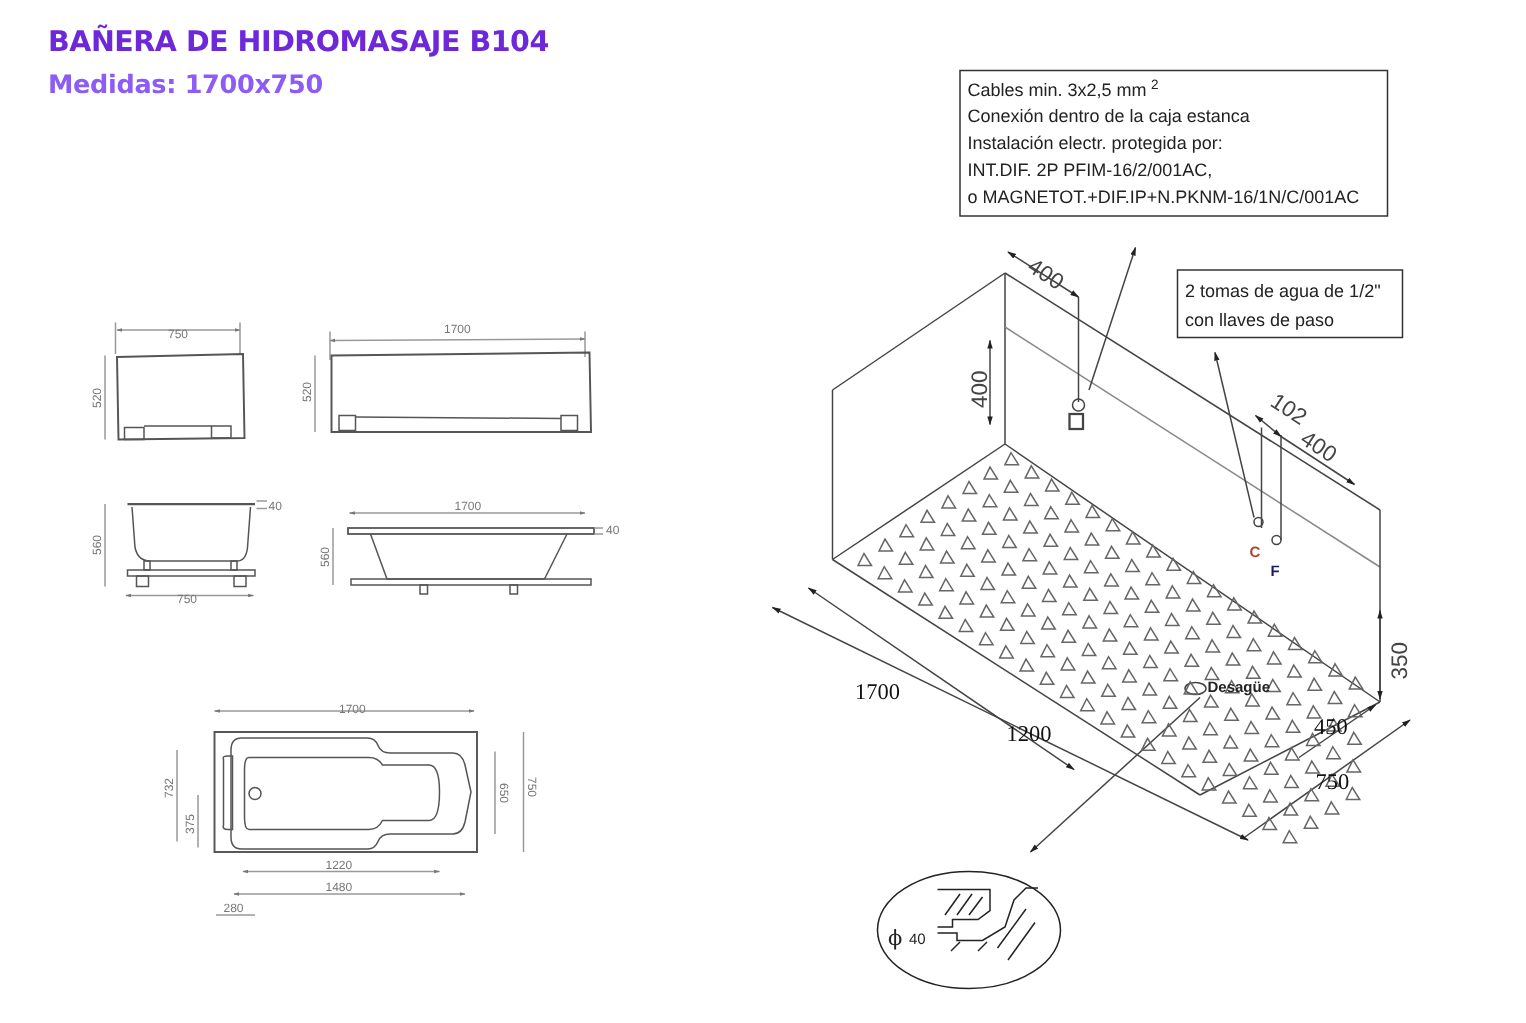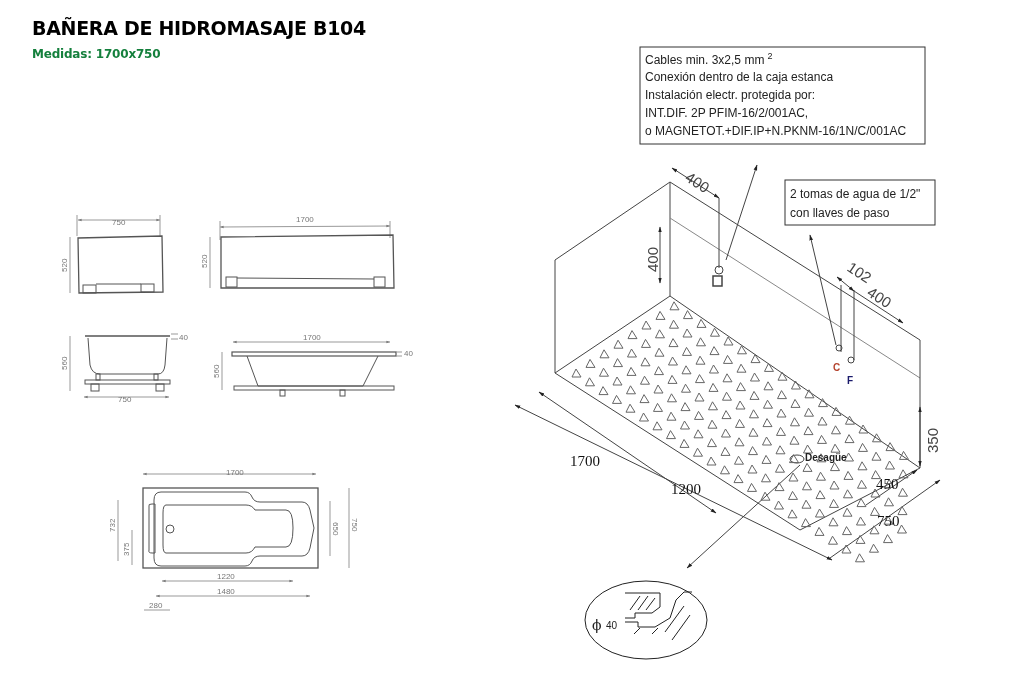--- a/index.html
+++ b/index.html
@@ -1,18 +1,18 @@
 <!DOCTYPE html>
 <html><head>
 <meta charset="utf-8">
 <style>
   html, body { margin:0; padding:0; background:#ffffff; }
   body { width:1017px; height:682px; position:relative; overflow:hidden; font-family:"Liberation Sans", sans-serif; }
-  .title { position:absolute; left:32px; top:17px; font-family:"DejaVu Sans", sans-serif; font-weight:bold; font-size:19px; color:#000000; letter-spacing:-0.3px; }
-  .subtitle { position:absolute; left:32px; top:47px; font-family:"DejaVu Sans", sans-serif; font-weight:bold; font-size:12px; color:#15803d; letter-spacing:-0.2px; }
+  .title { position:absolute; left:32px; top:17px; font-family:"DejaVu Sans", sans-serif; font-weight:bold; font-size:19px; color:#6d28d9; letter-spacing:-0.3px; }
+  .subtitle { position:absolute; left:32px; top:47px; font-family:"DejaVu Sans", sans-serif; font-weight:bold; font-size:17px; color:#8b5cf6; letter-spacing:-0.2px; }
   svg { position:absolute; left:0; top:0; }
   .dim { font-family:"Liberation Sans", sans-serif; font-size:8px; fill:#777; }
   .dimv { font-family:"Liberation Sans", sans-serif; font-size:8px; fill:#777; }
   .iso { font-family:"Liberation Serif", serif; font-size:15px; fill:#111; }
   .isos { font-family:"Liberation Sans", sans-serif; font-size:15px; fill:#444; }
   .note { font-family:"Liberation Sans", sans-serif; font-size:12px; fill:#222; }
   .tri { fill:none; stroke:#666; stroke-width:1; }
 </style>
 </head>
 <body>

